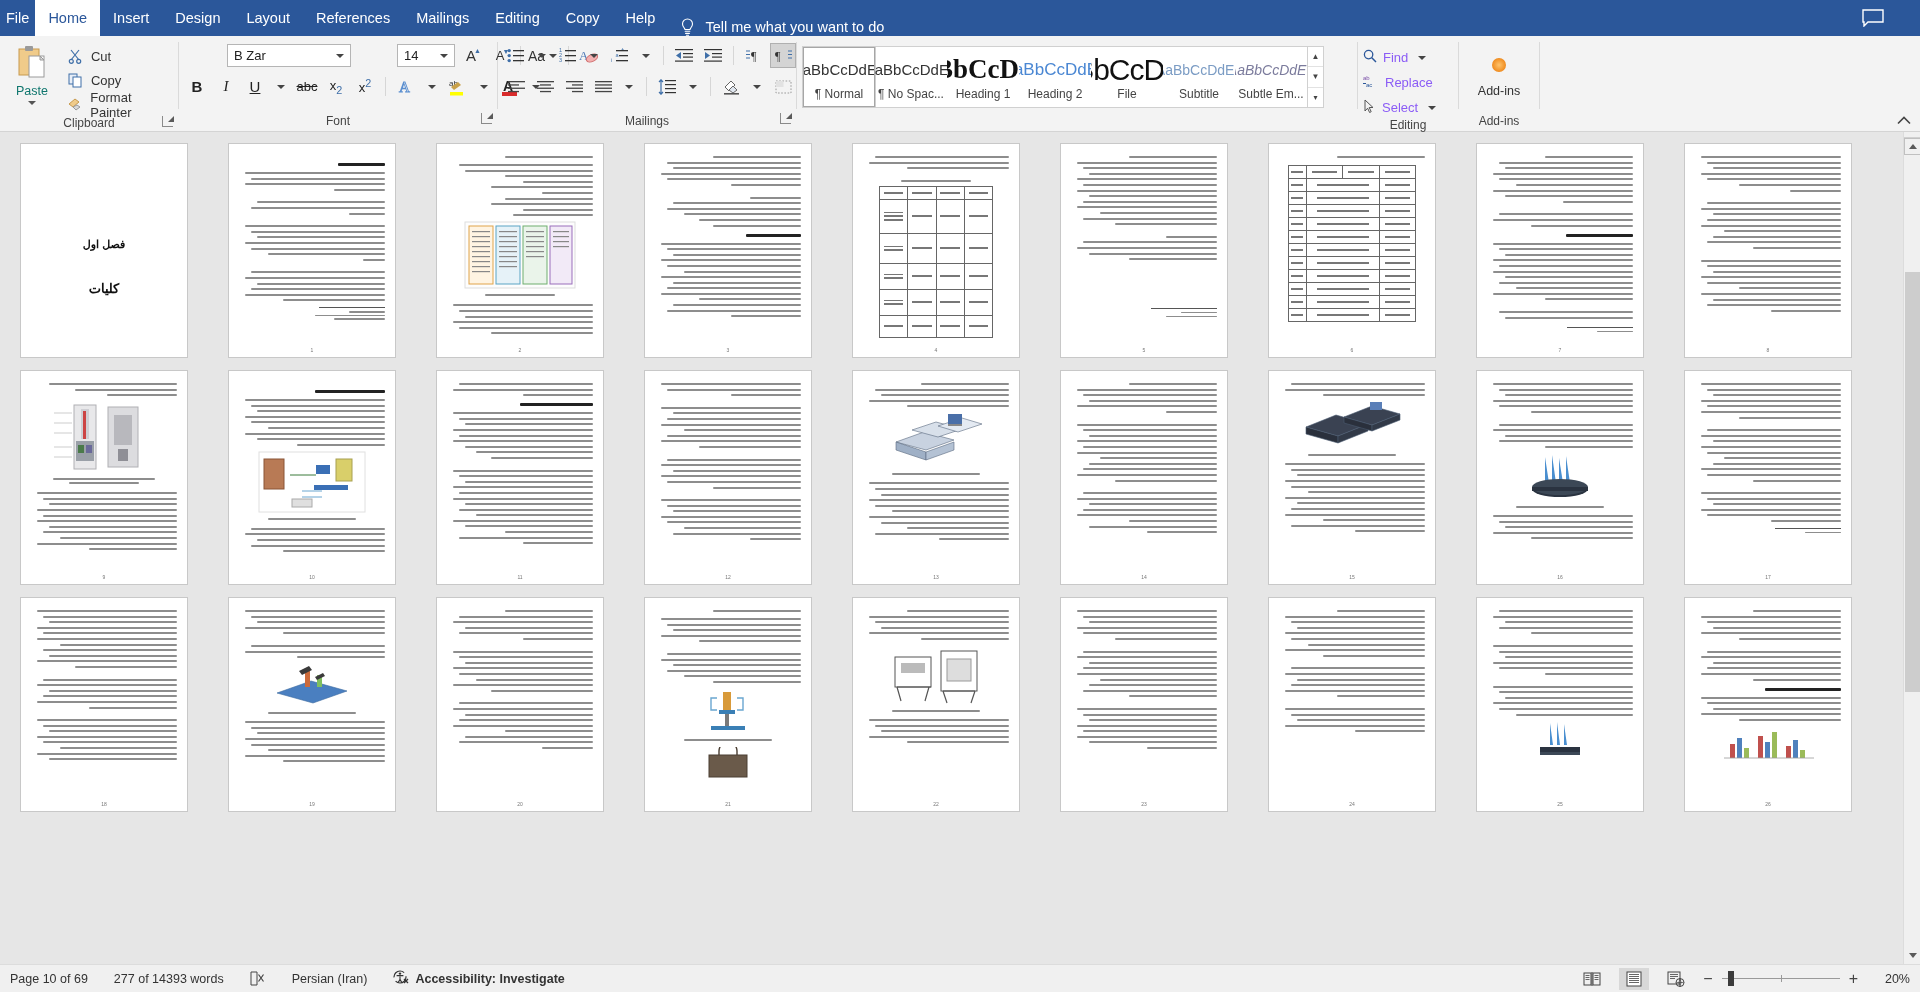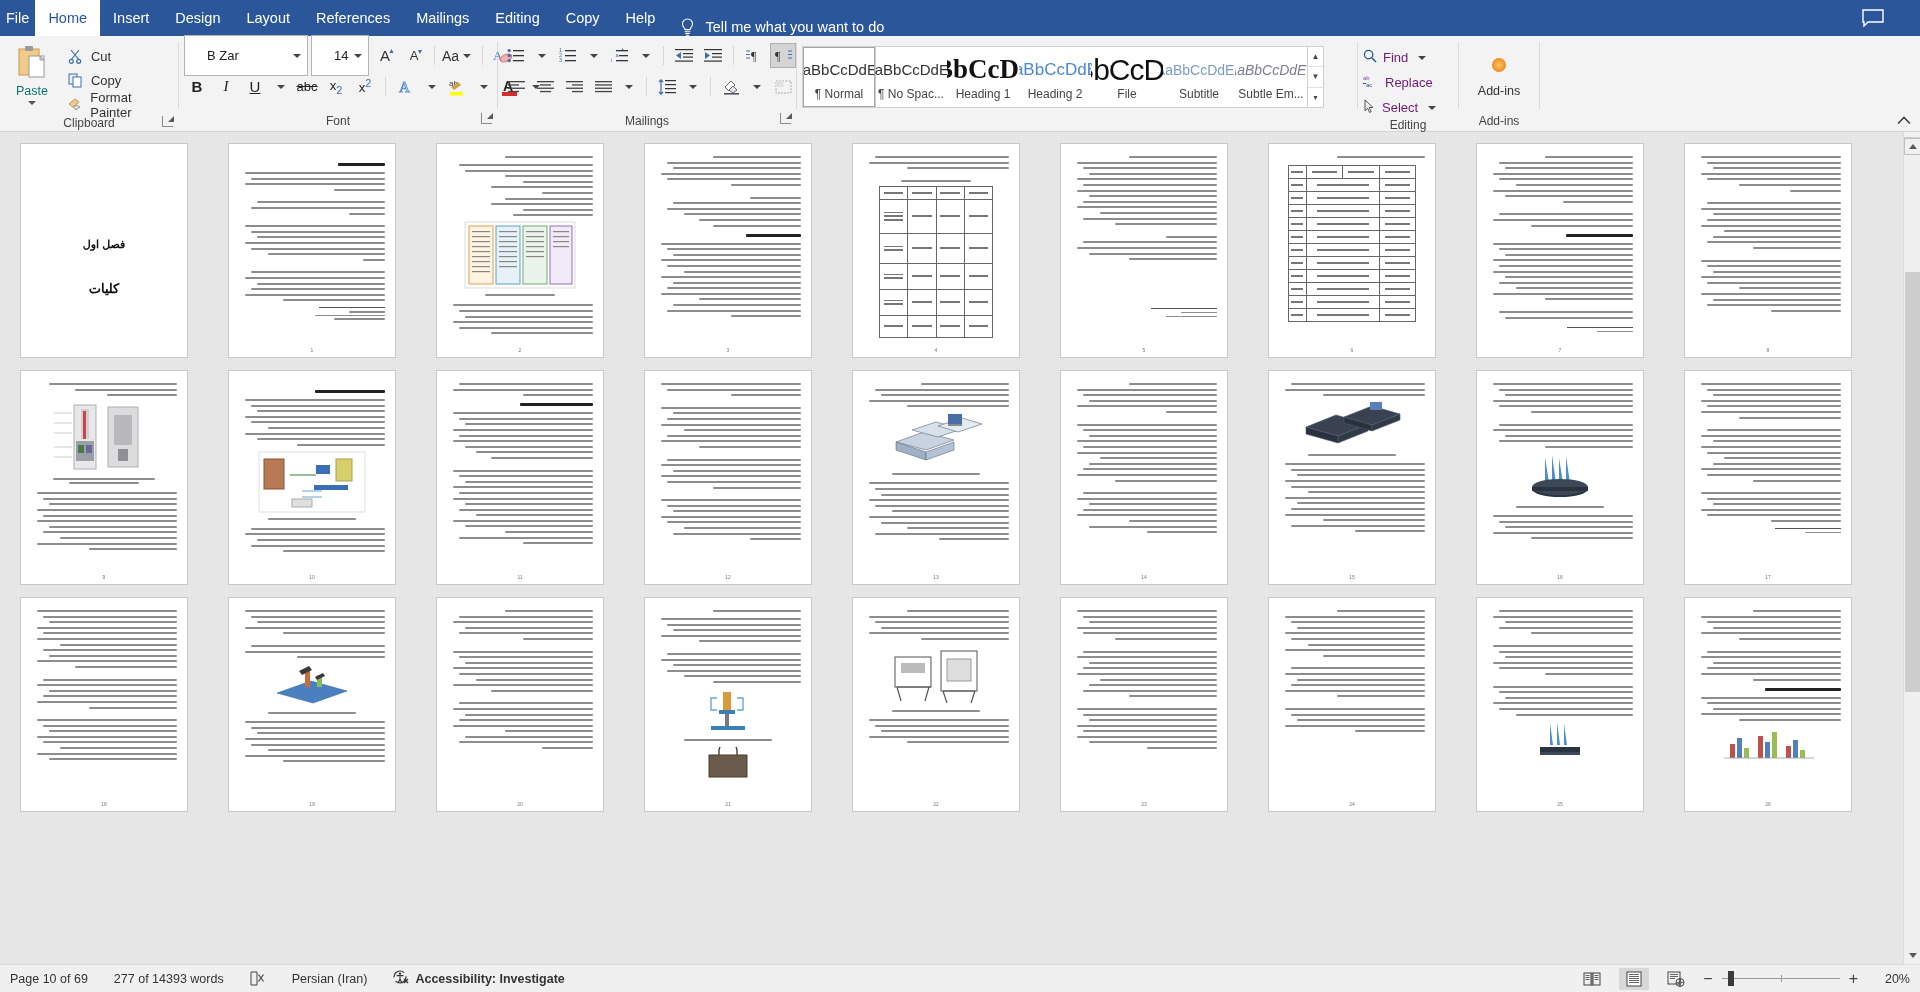--- a/index.html
+++ b/index.html
@@ -62,22 +62,22 @@
   .caretdn { width:0;height:0;border-left:4px solid transparent;border-right:4px solid transparent;border-top:4px solid #555; margin-top:3px;}
   .clip-right { display:flex; flex-direction:column; gap:5px; padding:4px 0 0 8px;justify-content:center;}
   .clip-item { display:flex; align-items:center; gap:7px; font-size:13px; color:#333; height:19px; cursor:default;}
   .clip-item .ci { width:17px; height:17px; display:flex; align-items:center; justify-content:center; }
 
   
   .fontgrp { width:318px; }
   .frow { display:flex; align-items:center; gap:3px; height:25px; }
   .frow2 { margin-top:6px; }
   .fbox {
-    height:41px; border:1px solid #b5b5b5; background:#fff;
-    display:flex; align-items:center; padding:0 2px 0 22px; font-size:13px; color:#222;
+    height:23px; border:1px solid #b5b5b5; background:#fff;
+    display:flex; align-items:center; padding:0 2px 0 6px; font-size:13px; color:#222;margin-left:43px;
   }
   .fbox .val { flex:1; white-space:nowrap; overflow:hidden; }
   .fname { width:124px; }
   .fsize { width:58px; }
   .cdn { width:0;height:0;border-left:4px solid transparent;border-right:4px solid transparent;border-top:4px solid #444; margin:0 4px;}
   .ibtn {
     min-width:26px; height:25px; display:flex; align-items:center; justify-content:center;
     font-size:14px; color:#333; cursor:default; position:relative;
   }
   .ibtn.sm { min-width:20px; }
@@ -96,21 +96,21 @@
   }
   .styitem.sel { border:1px solid #a6a6a6; outline:1px solid #cfcfcf; }
   .sty-prev { height:32px; display:flex; align-items:center; justify-content:center; overflow:hidden; width:100%;}
   .sty-name { font-size:12px; color:#444; margin-top:1px; white-space:nowrap; overflow:hidden; max-width:70px; text-align:center;}
   .gal-nav { width:16px; display:flex; flex-direction:column; border-left:1px solid #d0d0d0;}
   .gal-nav div { flex:1; display:flex; align-items:center; justify-content:center; font-size:8px; color:#444; border-bottom:1px solid #e2e2e2;}
 
   
   .editgrp { width:100px; }
   .addgrp { width:80px; }
-  .ed-item { display:flex; align-items:center; gap:6px; font-size:13px; height:21px; color:#701a75;}
+  .ed-item { display:flex; align-items:center; gap:6px; font-size:13px; height:21px; color:#8b5cf6;}
   .ribbon-collapse { position:absolute; right:9px; bottom:3px; font-size:13px; color:#444;}
 
   
   .docarea {
     position:relative; height:832px; background:#e6e6e6; overflow:hidden;
   }
   .pages {
     position:absolute; left:0; top:0; right:17px; bottom:0;
     padding:5px 0 0 0;
   }

